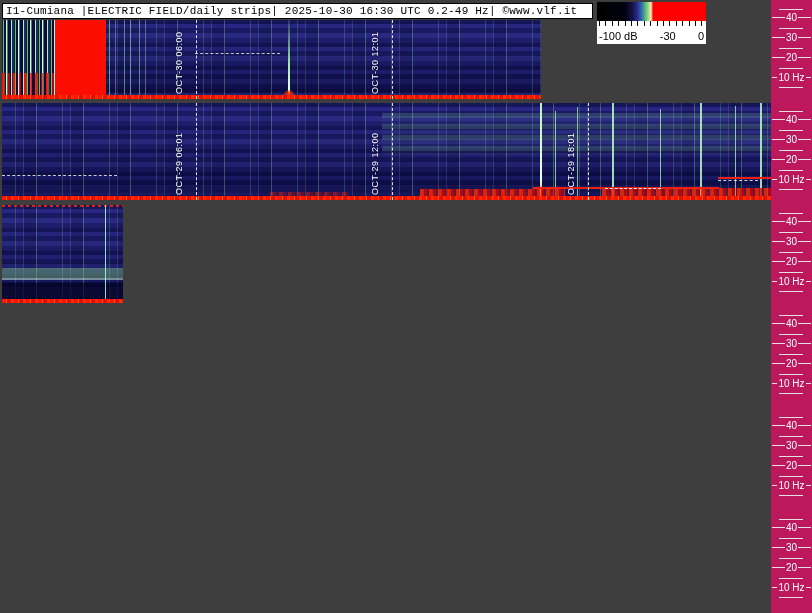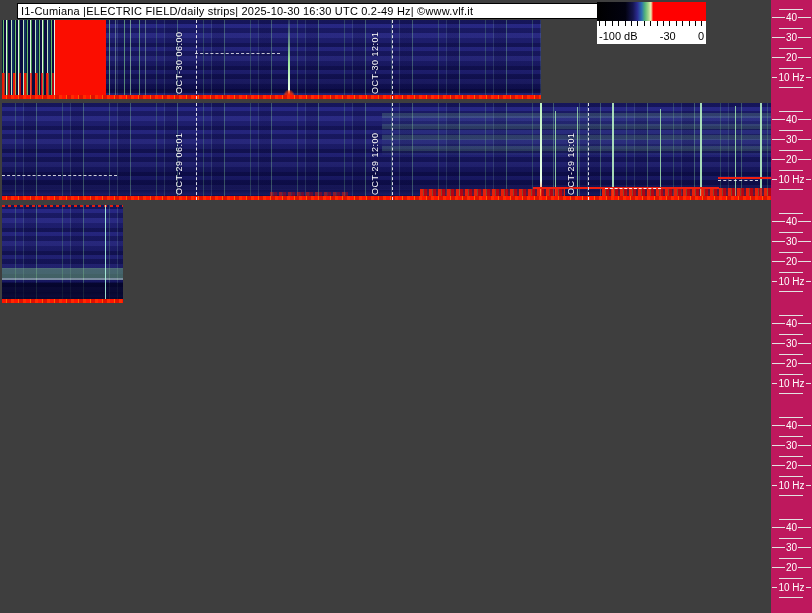--- a/index.html
+++ b/index.html
@@ -6,23 +6,23 @@
   body{
     width:812px;height:613px;position:relative;overflow:hidden;
     background:#3e3e3e;font-family:"Liberation Sans",sans-serif;
   }
   #screen{position:absolute;left:0;top:0;width:812px;height:613px;background:#3e3e3e;}
 
   
   #title-bar{
     position:absolute;left:2px;top:3px;width:586px;height:14px;
     background:#ffffff;border:1px solid #000;
-    color:#000;font-family:Liberation Sans, sans-serif;
+    color:#000;font-family:Liberation Mono, monospace;
     font-size:11px;line-height:14px;padding-left:3px;letter-spacing:.2px;
-    white-space:nowrap;overflow:hidden;z-index:30;margin-left:15px;
+    white-space:nowrap;overflow:hidden;z-index:30;
   }
 
   
   #legend{position:absolute;left:597px;top:2px;width:109px;height:42px;z-index:30;}
   .legend-grad{
     height:19px;
     background:linear-gradient(90deg,
       #000 0%,#020210 26%,#15154e 33%,#2b2b90 37%,#2e6fb0 41%,
       #52b47a 44%,#9fd48a 47%,#ecf2b4 49.5%,#ff0000 51.5%,#ff0000 100%);
   }

